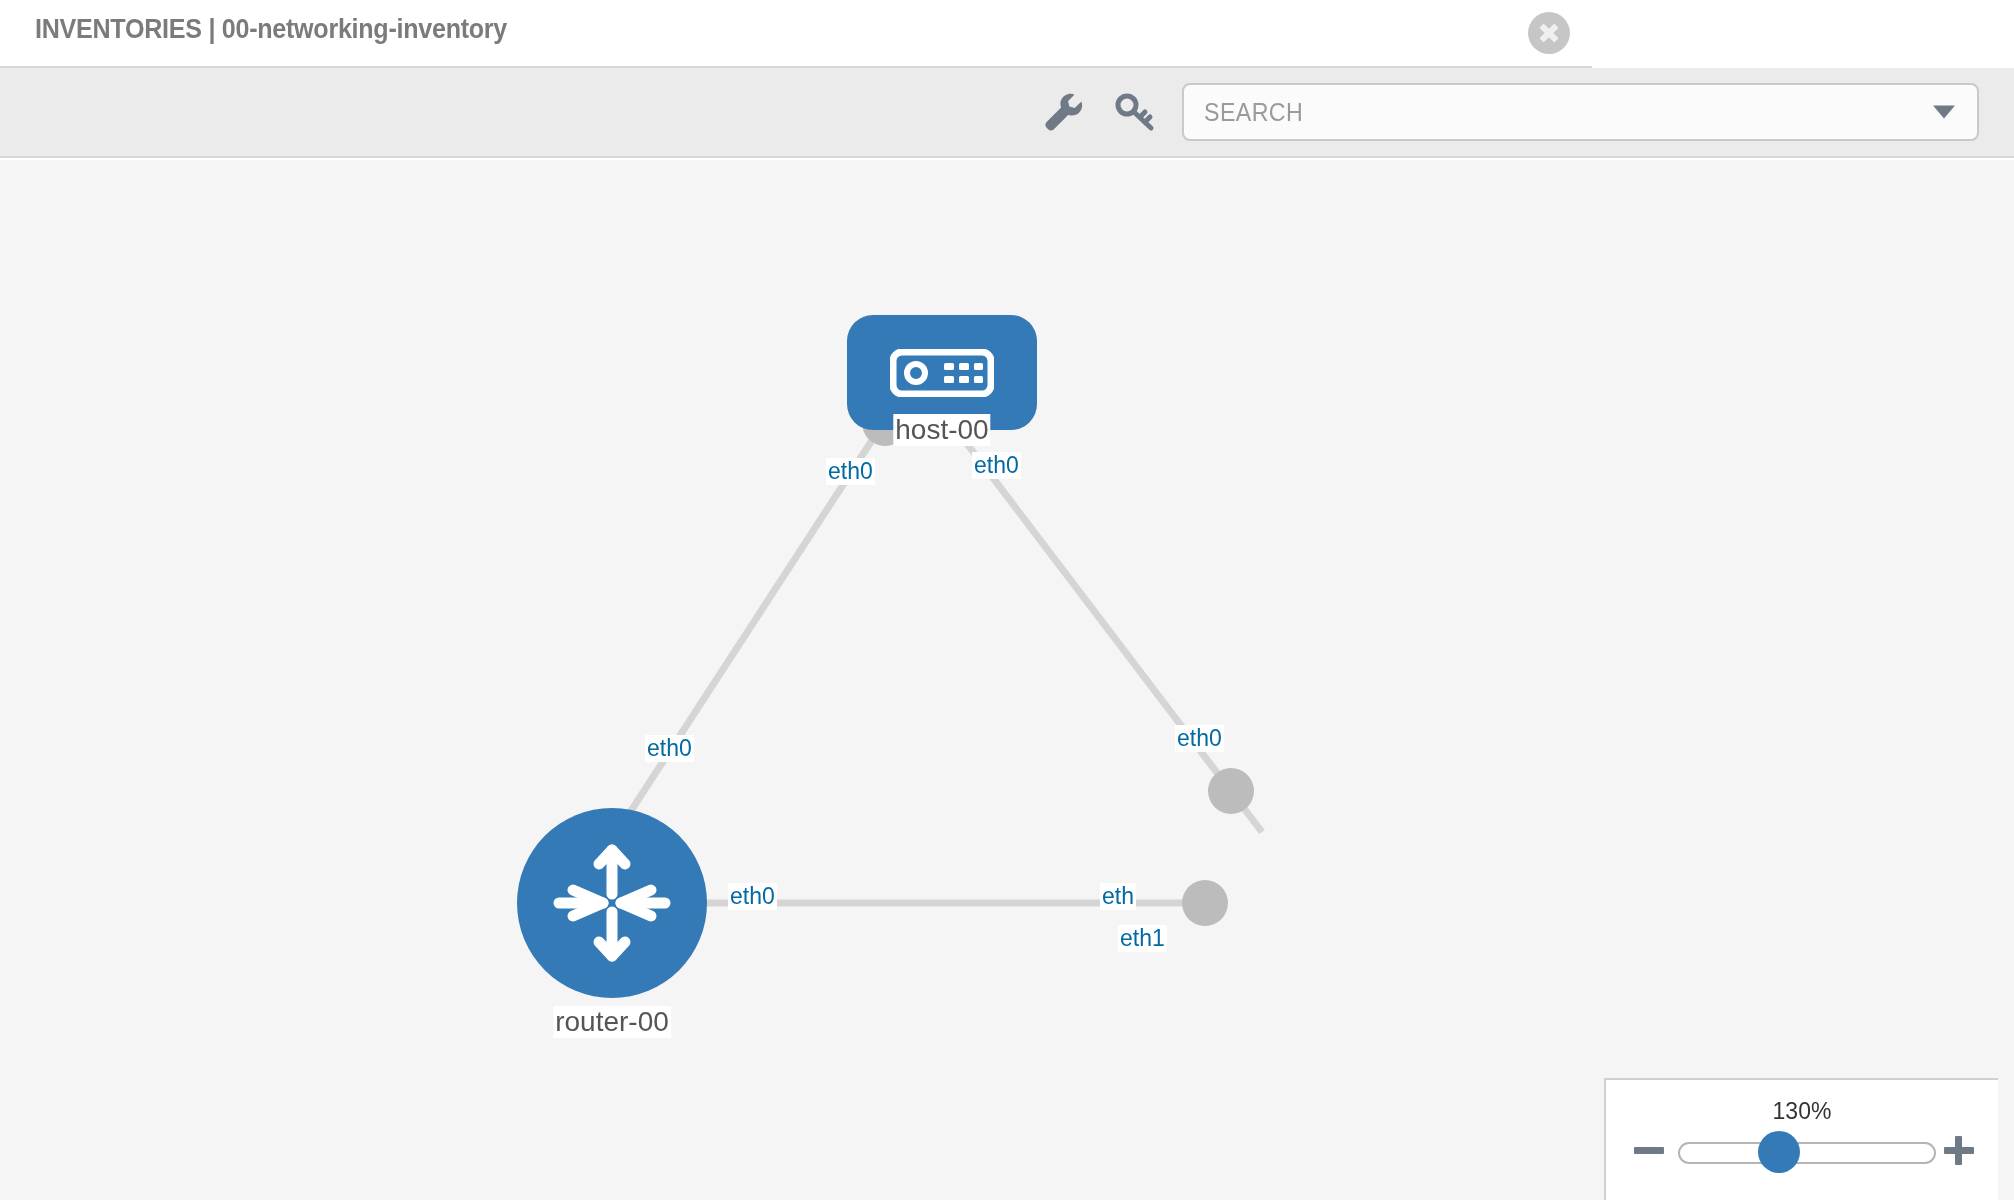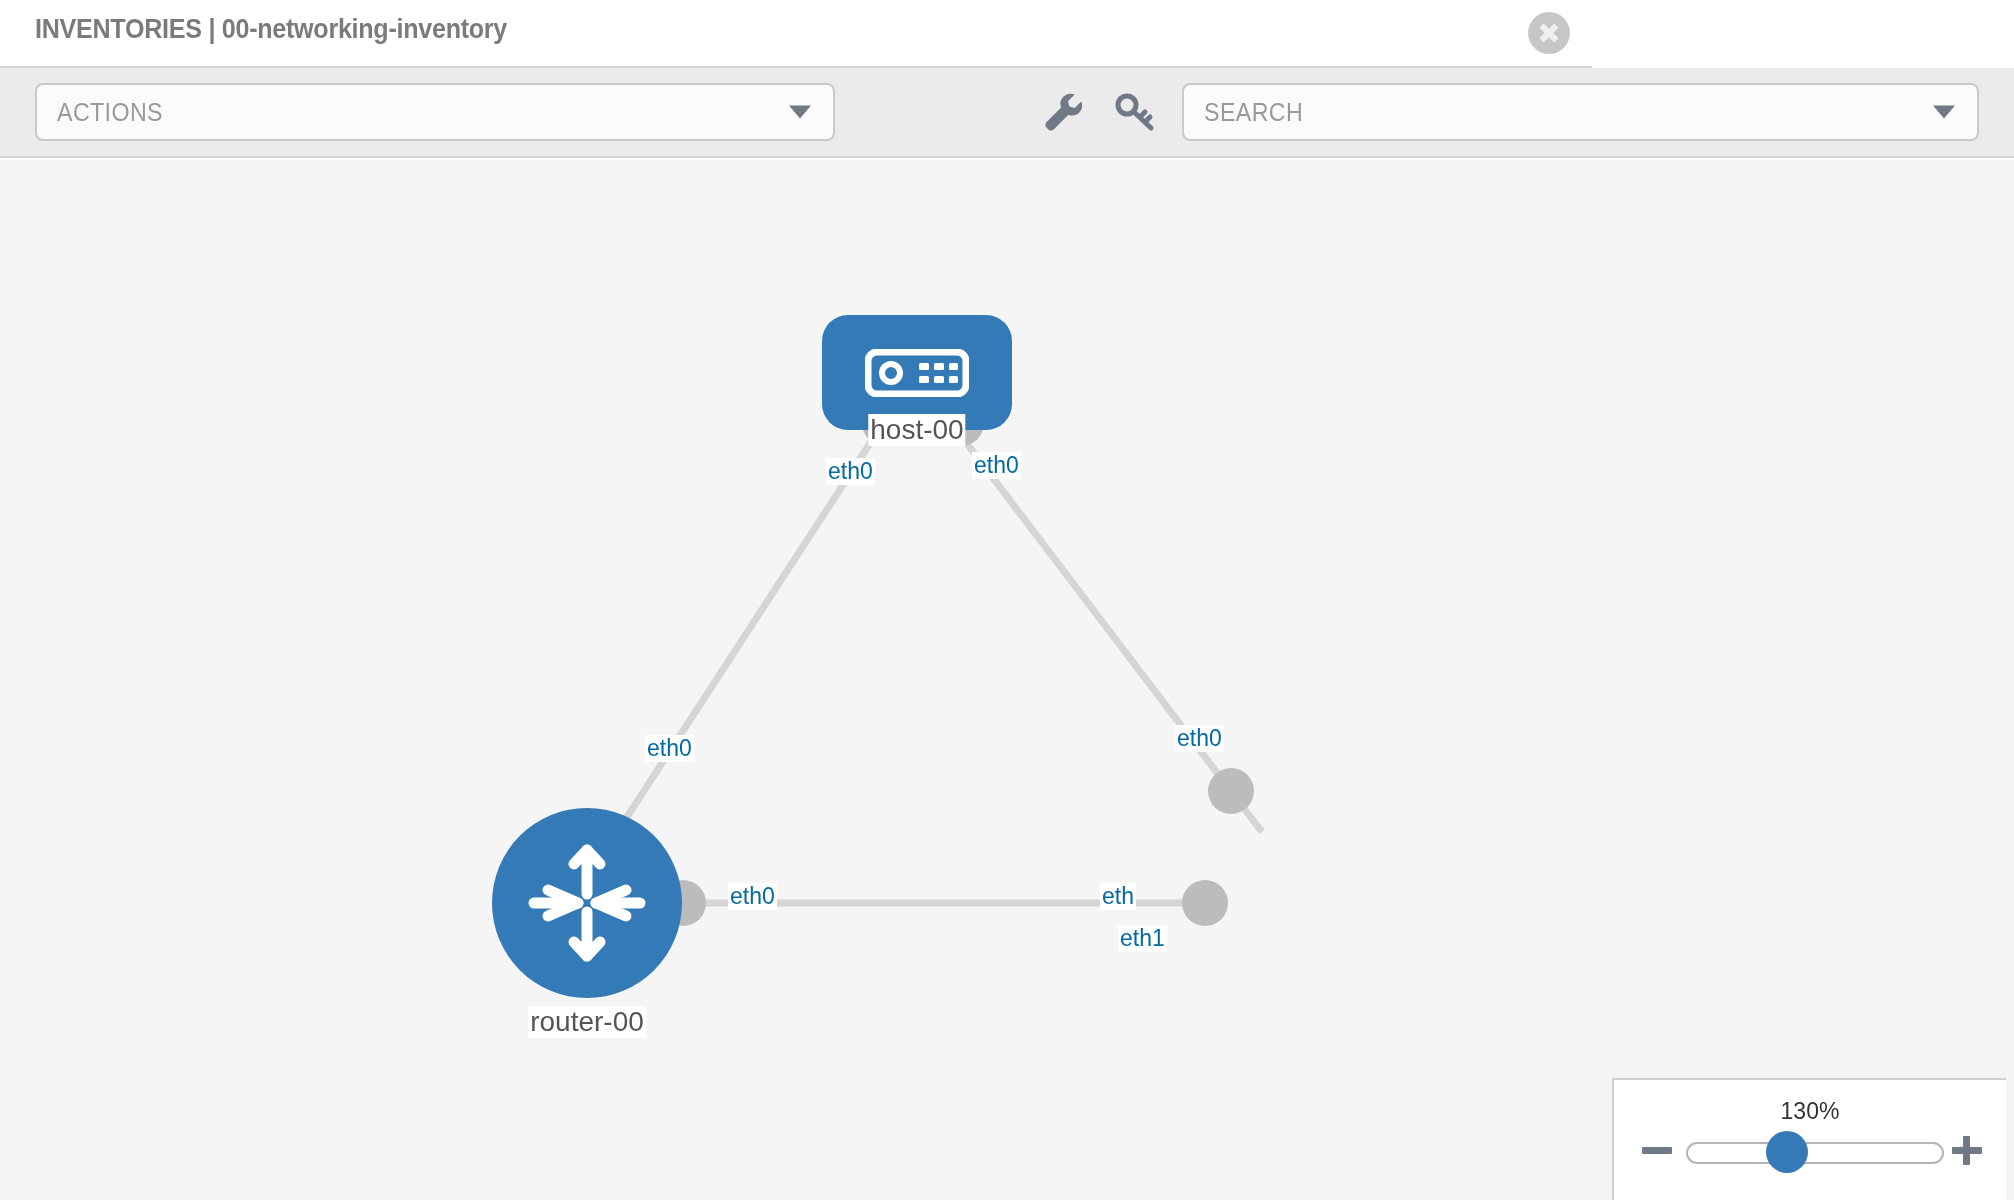--- a/index.html
+++ b/index.html
@@ -102,21 +102,21 @@
 
   
   .canvas {
     position: absolute; left: 0; top: 160px;
     width: 2014px; height: 1040px;
     background: #f5f5f5;
     overflow: hidden;
   }
   .edges { position: absolute; left: 0; top: 0; width: 2014px; height: 1040px; }
 
-  .node { position: absolute; cursor: pointer; }
+  .node { position: absolute; cursor: pointer; margin-left: 25px; }
 
   
   #node-host { left: 822px; top: 155px; width: 190px; height: 115px; }
   #node-host .shape {
     width: 190px; height: 115px;
     background: #337ab7; border-radius: 26px;
     position: relative;
   }
   
   #node-router { left: 492px; top: 648px; width: 190px; height: 190px; text-align: center; }
@@ -159,21 +159,21 @@
     position: absolute;
     font-size: 23px;
     color: #0369a1;
     background: #ffffff;
     white-space: nowrap;
     padding: 0 2px;
   }
 
   
   .zoom-panel {
-    position: absolute; right: 8px; bottom: 0;
+    position: absolute; right: 16px; bottom: 0;
     width: 394px; height: 122px;
     background: #ffffff;
     border-top: 2px solid #d0d0d0;
     border-left: 2px solid #d0d0d0;
   }
   .zoom-value {
     position: absolute; left: 0; right: 0; top: 18px;
     text-align: center;
     font-size: 23px; color: #333333;
   }
@@ -213,24 +213,20 @@
 
 <div id="app">
 
   <div class="header">
     <div class="page-title">INVENTORIES | 00-networking-inventory</div>
     <div class="close-btn"></div>
   </div>
 
   <div class="toolbar">
 
-    <div class="actions-select">
-      <span class="sel-label">ACTIONS</span>
-      <span class="caret"></span>
-    </div>
 
     <div class="tool-icon" id="wrench-btn">
       <svg viewBox="0 0 48 44" aria-hidden="true">
         <path d="M36.5 4.5c-5.3-2-11.2 0.4-13.4 5.6-1 2.4-1 5 0 7.3L8.6 31.9c-1.6 1.6-1.6 4.2 0 5.8l1.5 1.5c1.6 1.6 4.2 1.6 5.8 0l14.5-14.5c2.4 1.1 5.1 1.1 7.5 0.1 5.2-2.2 7.6-8.2 5.4-13.4l-6.6 6.6-5.3-1.4-1.4-5.3 6.5-6.8z" fill="#6f7a86"></path>
       </svg>
     </div>
 
     <div class="tool-icon" id="key-btn">
       <svg viewBox="0 0 48 44" aria-hidden="true">
         <g fill="none" stroke="#6f7a86" stroke-width="5">

